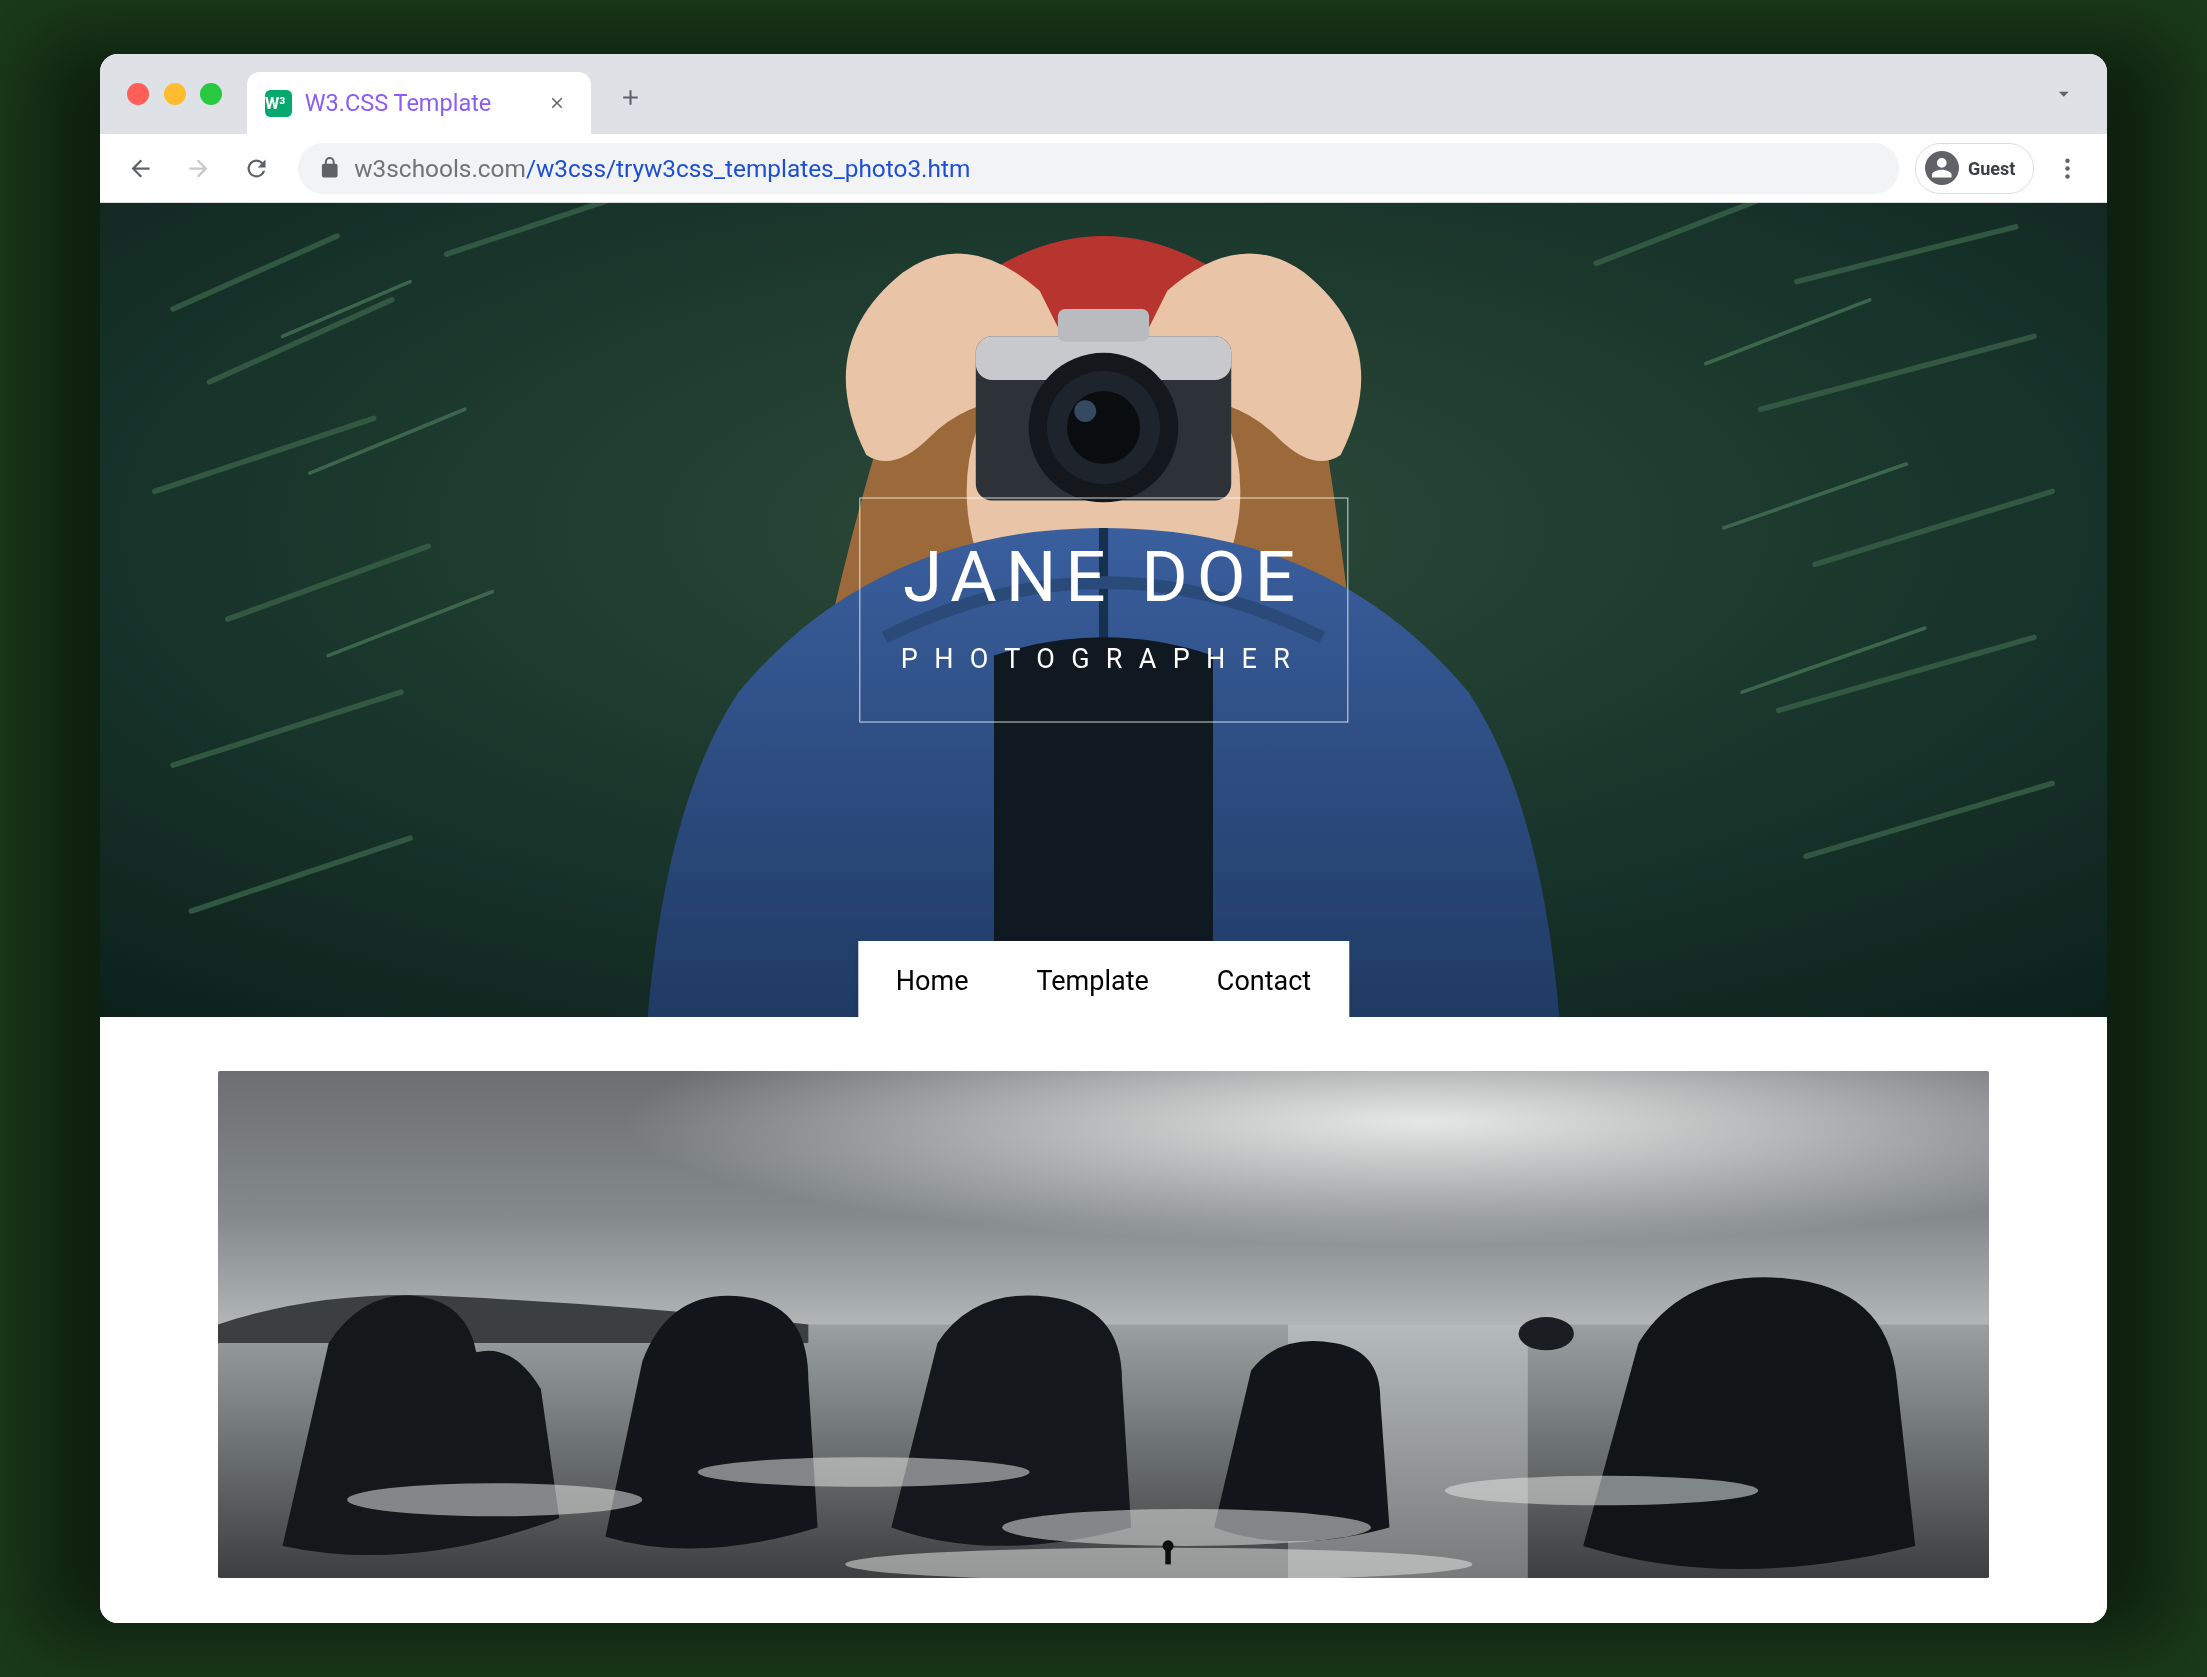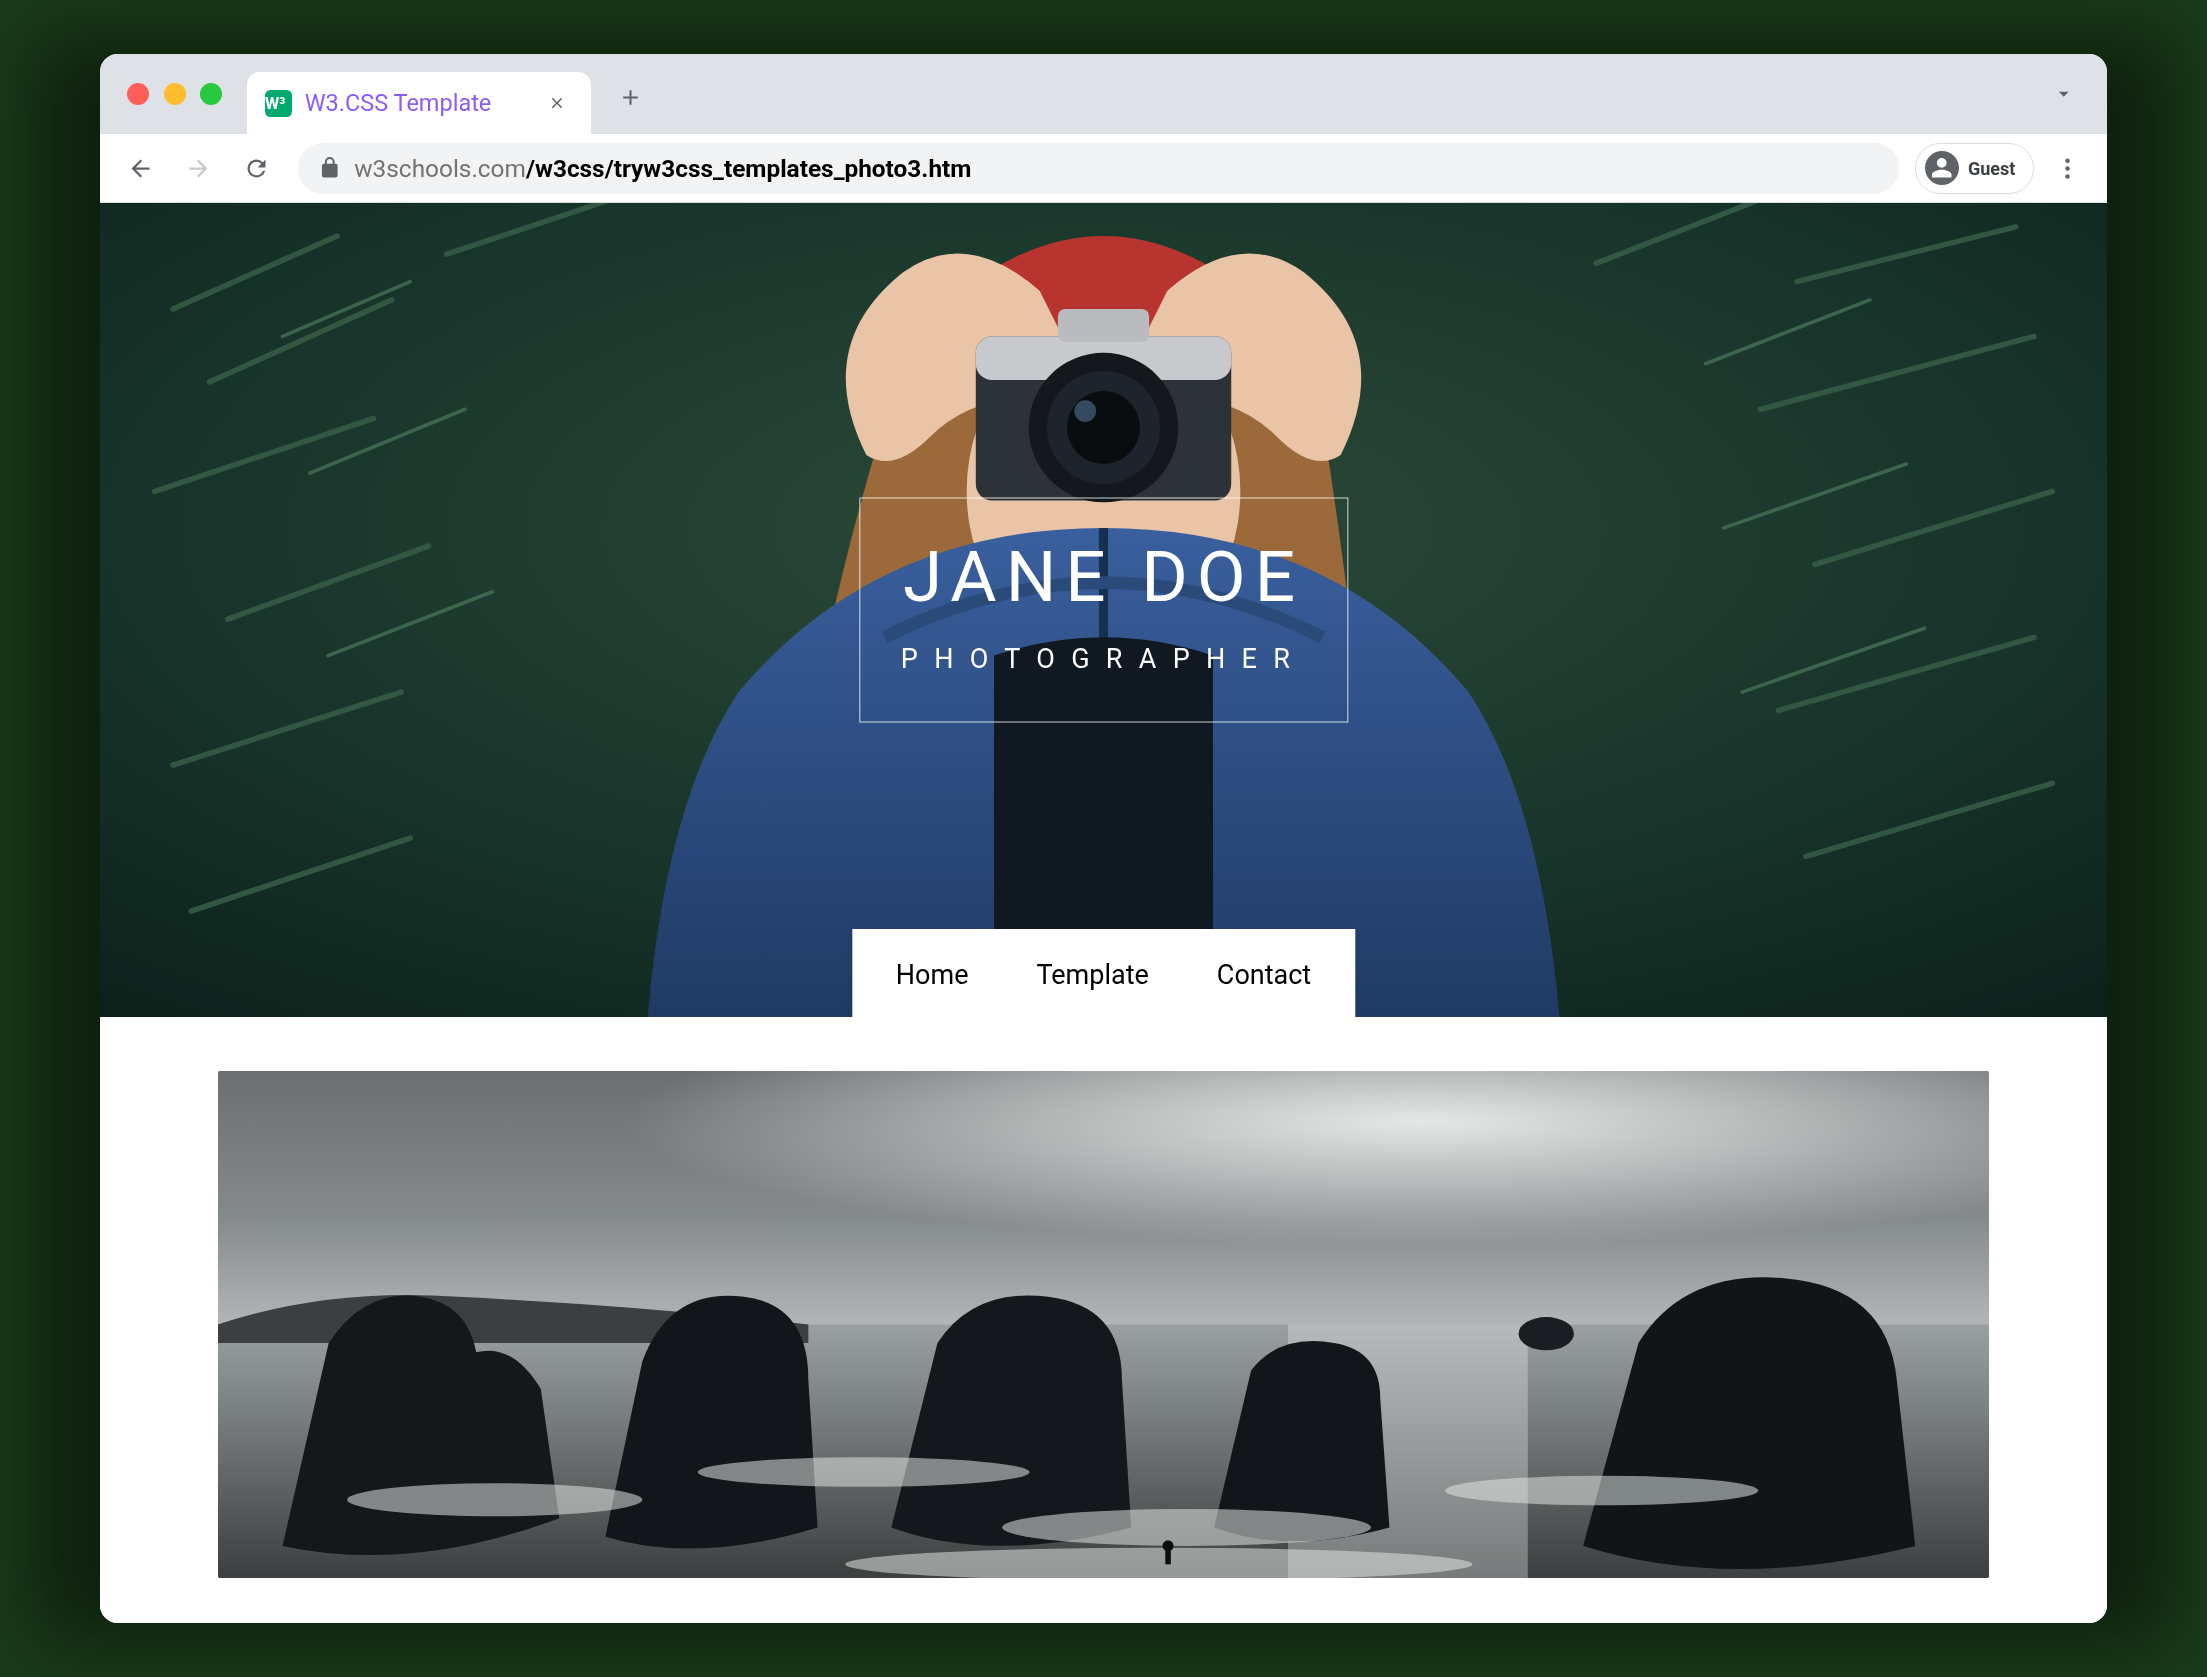--- a/index.html
+++ b/index.html
@@ -109,21 +109,21 @@
       display:flex;
       align-items:center;
       padding: 0 20px;
       gap: 12.7px;
       font-size: 24.4px;
       color:#202124;
       margin: 0 9px;
     }
     .omnibox .lock { width:23.5px; height:23.5px; }
     .omnibox .url-host { color:#737373; }
-    .omnibox .url-path { color:#000000;font-weight:bold; }
+    .omnibox .url-path { color:#1d4ed8; }
 
     .profile-chip {
       height: 51px;
       border:0.9px solid #dadce0;
       border-radius: 25px;
       display:flex;
       align-items:center;
       padding: 0 18px 0 9px;
       gap: 9px;
       cursor:pointer;
@@ -178,21 +178,21 @@
       white-space:nowrap;
     }
 
     .nav {
       position:absolute;
       left:50%; transform:translateX(-50%);
       bottom: -3.6px;
       background:#fff;
       box-shadow: 0 1.8px 5.4px rgba(0,0,0,.15);
       display:flex;
-      padding: 10px;
+      padding: 4px;
       z-index:5;
     }
     .nav a {
       padding: 20px 34px;
       font-size: 27px;
       color:#000;
       text-decoration:none;
       cursor:pointer;
       display:block;
     }

